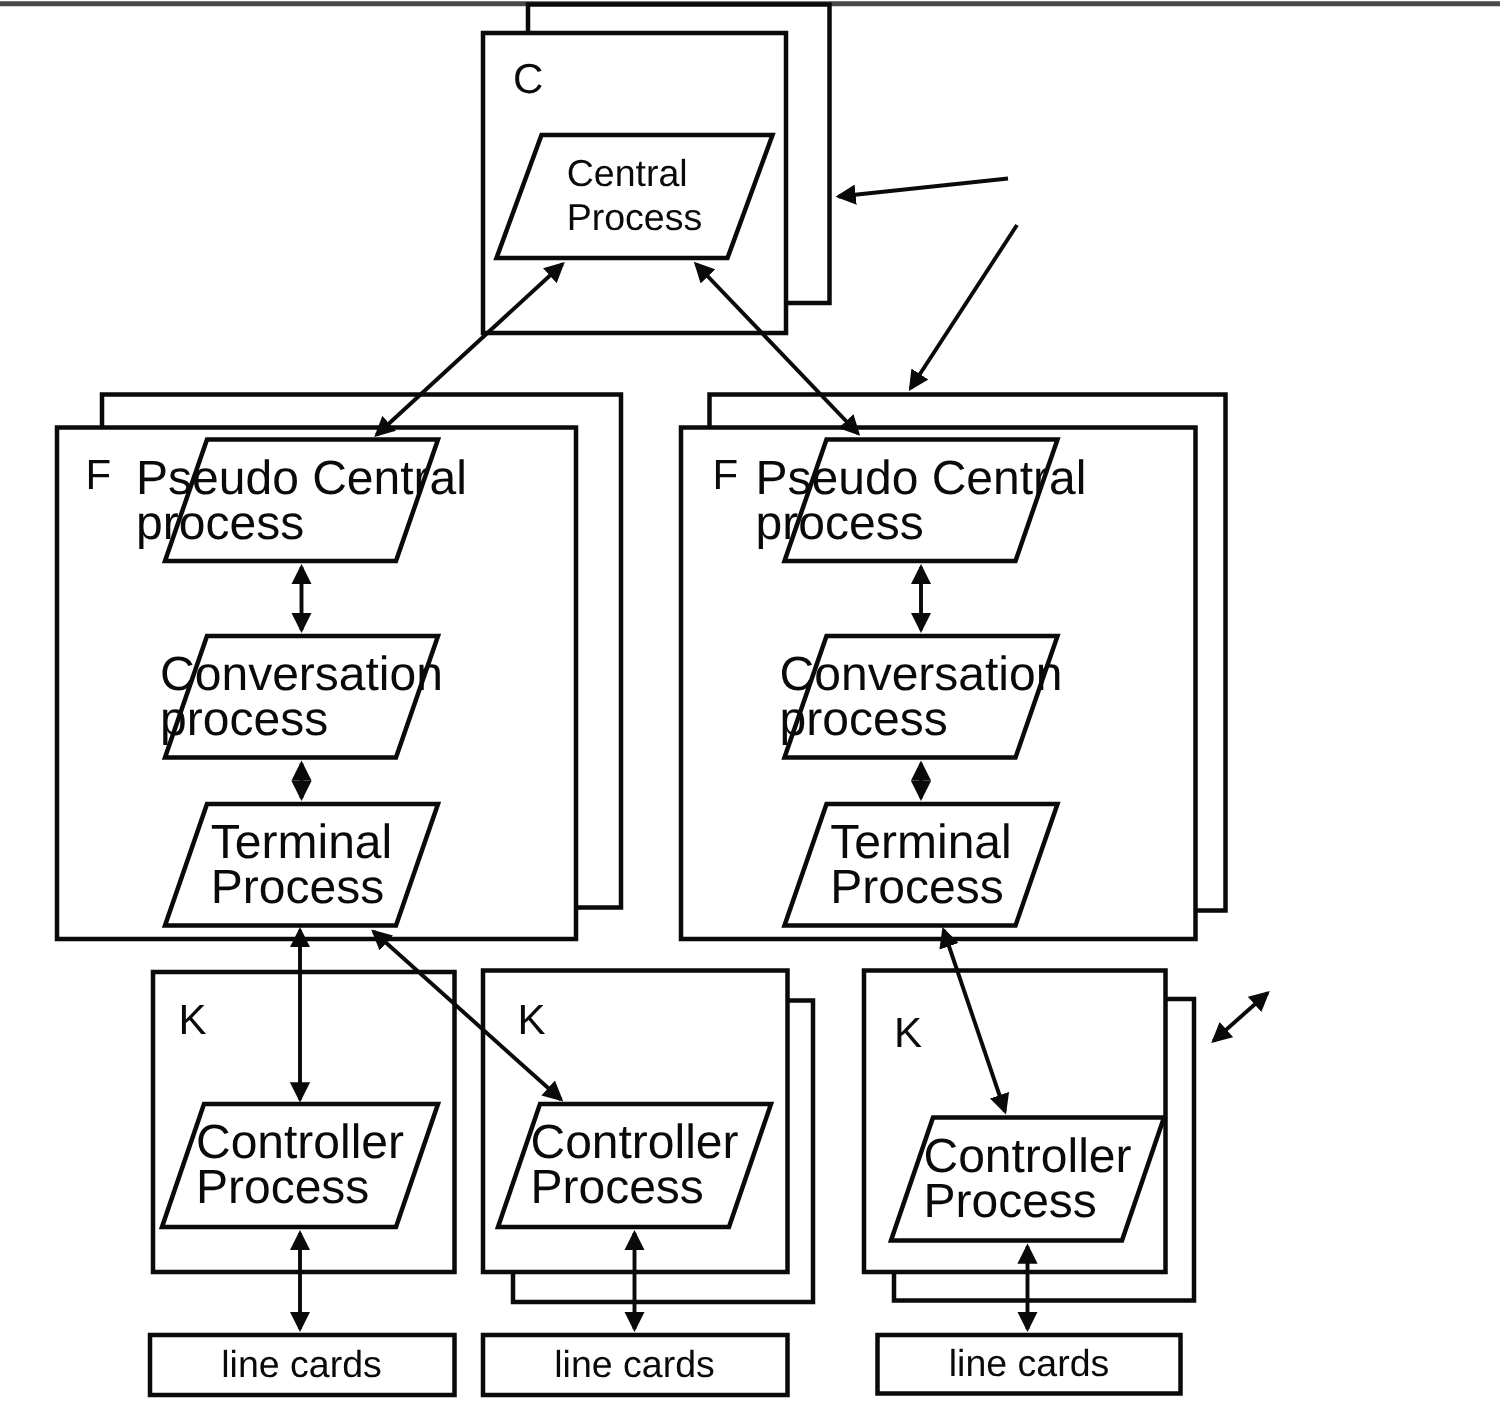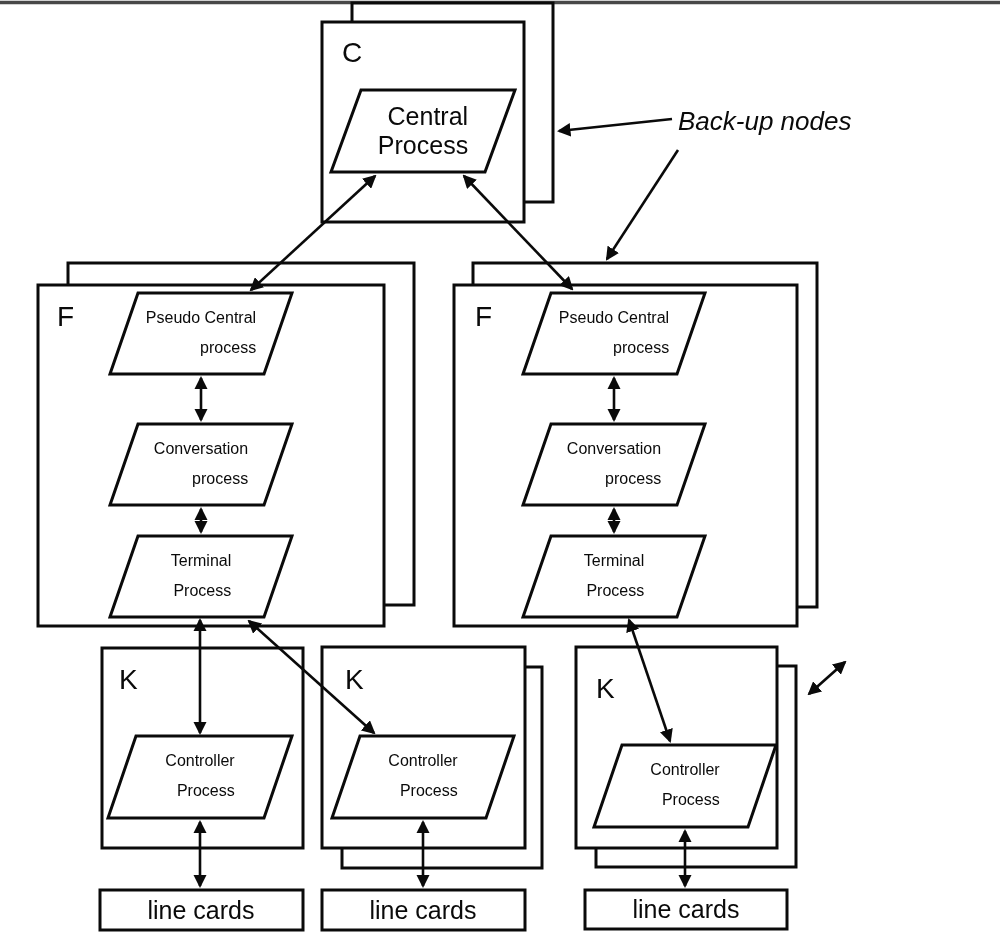--- a/index.html
+++ b/index.html
@@ -5,22 +5,22 @@
 <style>
   html,body{margin:0;padding:0;background:#fff;}
   .stage{
     position:relative;width:1000px;height:937px;background:#fff;
     font-family:"Liberation Sans","DejaVu Sans",sans-serif;color:#0a0a0a;
     overflow:hidden;
   }
   .stage svg{position:absolute;left:0;top:0;}
   .shape{fill:#ffffff;stroke:#0a0a0a;stroke-width:3;}
   .arrow{stroke:#0a0a0a;stroke-width:2.6;fill:none;}
-  .lbl{position:absolute;white-space:pre-line;line-height:30px;font-size:16px;}
-  .ctr{transform:translateX(-50%);text-align:right;}
+  .lbl{position:absolute;white-space:pre-line;line-height:30px;font-size:32px;}
+  .ctr{transform:translateX(-50%);text-align:left;}
   .tag{font-size:28px;line-height:28px;}
   .anno{font-style:italic;font-size:26px;line-height:31px;}
 </style>
 </head>
 <body>
 
 <div class="stage">
 
   <svg width="1000" height="937" viewBox="0 0 1000 937">
     <defs>
@@ -81,21 +81,20 @@
     <line class="arrow" x1="423" y1="822" x2="423" y2="886" marker-start="url(#ah)" marker-end="url(#ah)"></line>
     <line class="arrow" x1="685" y1="831" x2="685" y2="886" marker-start="url(#ah)" marker-end="url(#ah)"></line>
 
     <line class="arrow" x1="809" y1="694" x2="845" y2="662" marker-start="url(#ah)" marker-end="url(#ah)"></line>
   </svg>
 
   <div class="lbl tag" style="left:342px;top:39px;">C</div>
   <div class="lbl ctr" style="left:423px;top:102px;font-size:25px;line-height:29px;">Central
 Process</div>
 
-  <div class="lbl anno" style="left:678px;top:106px;">Back-up nodes</div>
 
   <div class="lbl tag" style="left:57px;top:303px;">F</div>
   <div class="lbl ctr" style="left:201px;top:303px;">Pseudo Central
 process</div>
   <div class="lbl ctr" style="left:201px;top:434px;">Conversation
 process</div>
   <div class="lbl ctr" style="left:201px;top:546px;">Terminal
 Process</div>
 
   <div class="lbl tag" style="left:475px;top:303px;">F</div>

